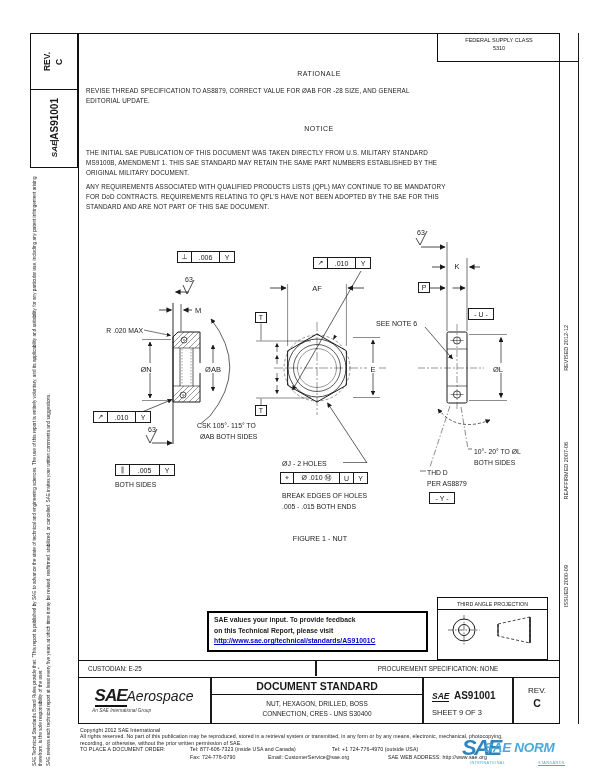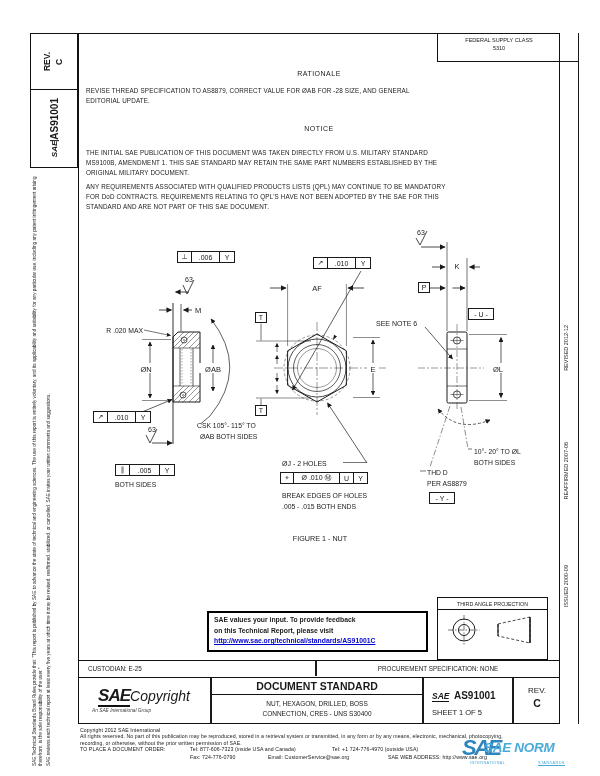--- a/index.html
+++ b/index.html
@@ -264,35 +264,35 @@
     <span class="abs" style="left:10px;top:4px;font-size:6.3px;">CUSTODIAN: E-25</span>
     <span class="abs" style="left:240px;top:4px;width:240px;text-align:center;font-size:6.3px;">PROCUREMENT SPECIFICATION: NONE</span>
   </div>
 
   <div class="abs" style="left:78px;top:678px;width:482px;height:46px;box-sizing:border-box;">
     <div class="ln" style="left:132px;top:0;width:1.5px;height:46px;"></div>
     <div class="ln" style="left:344px;top:0;width:1.5px;height:46px;"></div>
     <div class="ln" style="left:434px;top:0;width:1.5px;height:46px;"></div>
 
     <div class="abs" style="left:0;top:0;width:132px;height:46px;text-align:center;padding-top:8px;box-sizing:border-box;">
-      <span style="font-size:17px;font-weight:900;font-style:italic;letter-spacing:-1px;border-bottom:2px solid #111;">SAE</span><span style="font-size:14px;font-style:italic;">Copyright</span>
+      <span style="font-size:17px;font-weight:900;font-style:italic;letter-spacing:-1px;border-bottom:2px solid #111;">SAE</span><span style="font-size:14px;font-style:italic;">Aerospace</span>
       <div style="font-size:4.8px;font-style:italic;color:#444;margin-top:2px;text-align:left;padding-left:14px;">An SAE International Group</div>
     </div>
 
     <div class="abs" style="left:134px;top:0;width:210px;height:46px;">
       <div style="border-bottom:1.5px solid #111;font-size:10.5px;font-weight:bold;text-align:center;padding:2px 0;">DOCUMENT STANDARD</div>
       <div style="font-size:6.5px;text-align:center;margin-top:4px;line-height:1.5;">
         <div>NUT, HEXAGON, DRILLED, BOSS</div>
         <div>CONNECTION, CRES - UNS S30400</div>
       </div>
     </div>
 
     <div class="abs" style="left:346px;top:0;width:88px;height:46px;padding:7px 0 0 8px;box-sizing:border-box;">
       <div><span style="font-size:8.5px;font-weight:900;font-style:italic;border-bottom:1.5px solid #111;">SAE</span> <span style="font-size:10px;font-weight:bold;">AS91001</span></div>
-      <div style="font-size:7.5px;margin-top:5px;">SHEET 1 OF 5</div>
+      <div style="font-size:7.5px;margin-top:5px;">SHEET 9 OF 3</div>
     </div>
 
     <div class="abs" style="left:436px;top:0;width:46px;height:46px;text-align:center;padding-top:8px;box-sizing:border-box;">
       <div style="font-size:8px;">REV.</div>
       <div style="font-size:10.5px;font-weight:bold;margin-top:2px;">C</div>
     </div>
   </div>
 
   <div class="abs tiny" style="left:80px;top:727px;">Copyright 2012 SAE International</div>
   <div class="abs tiny" style="left:80px;top:733px;width:478px;white-space:pre-line;line-height:1.25;">All rights reserved. No part of this publication may be reproduced, stored in a retrieval system or transmitted, in any form or by any means, electronic, mechanical, photocopying,

